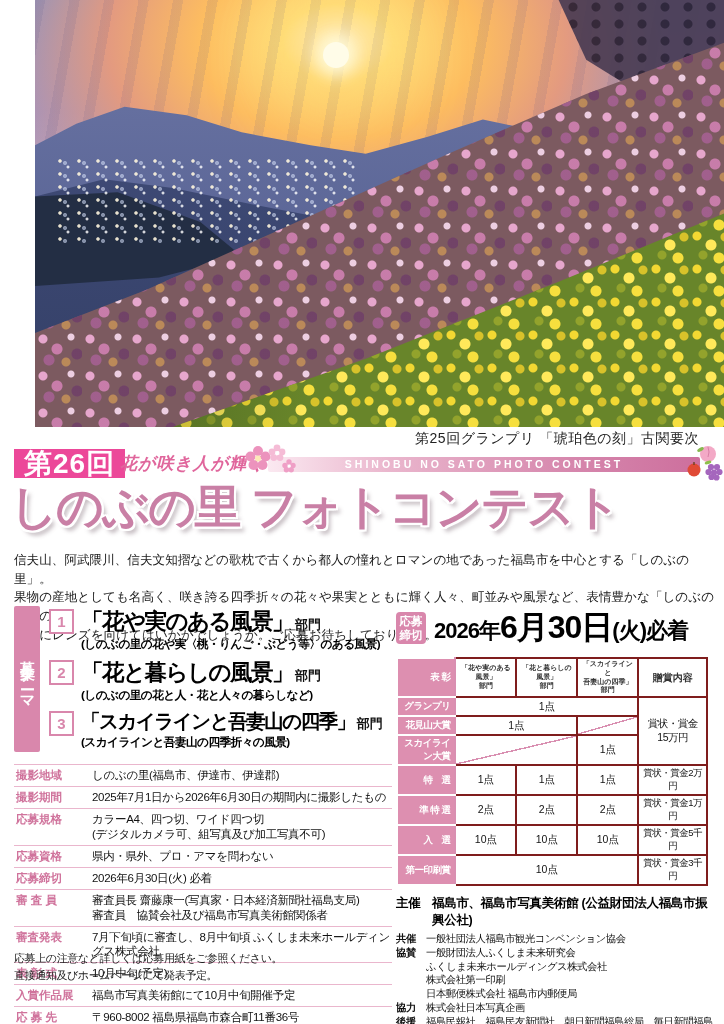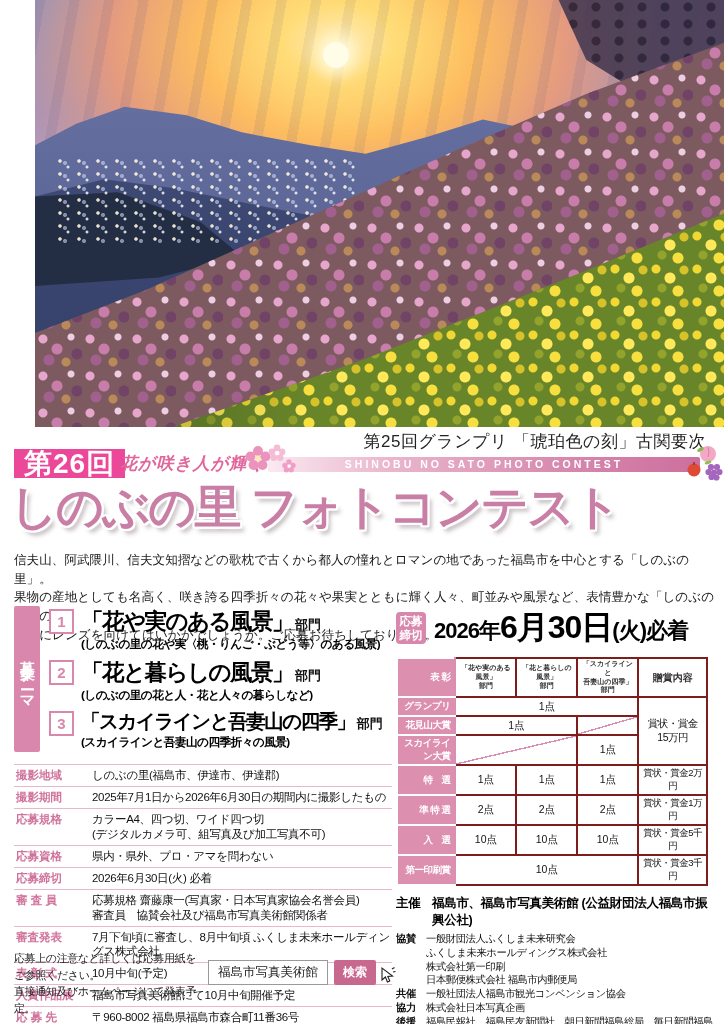--- a/index.html
+++ b/index.html
@@ -47,21 +47,21 @@
       radial-gradient(circle at 20px 14px, #ffe95a 0 5px, rgba(0,0,0,0) 6px),
       radial-gradient(circle at 34px 6px, #d8c22a 0 4px, rgba(0,0,0,0) 5px),
       radial-gradient(circle at 12px 24px, #93a32c 0 4px, rgba(0,0,0,0) 5px),
       radial-gradient(circle at 28px 27px, #f6df3e 0 5px, rgba(0,0,0,0) 6px);
     background-size:41px 33px;
     clip-path:polygon(20% 100%,48% 84%,76% 66%,100% 50%,100% 100%);}
   .canola-shade{background:linear-gradient(100deg, rgba(30,50,20,.55), rgba(0,0,0,0) 45%);
     clip-path:polygon(20% 100%,48% 84%,76% 66%,100% 50%,100% 100%);}
 
   
-  .caption{position:absolute;top:430px;right:18px;font-size:17px;color:#222;letter-spacing:.5px;}
+  .caption{position:absolute;top:430px;right:25px;font-size:14px;color:#222;letter-spacing:.5px;}
   .edition{position:absolute;left:14px;top:449px;background:#ec4899;color:#fff;font-weight:bold;
            font-size:28px;line-height:29px;padding:0 10px;letter-spacing:1px;}
   .tagline{position:absolute;left:120px;top:452px;color:#e0669c;font-size:17px;font-weight:bold;font-style:italic;
            font-family:"Liberation Serif","DejaVu Serif",serif;letter-spacing:1px;}
   .ribbon{position:absolute;left:268px;top:457px;width:432px;height:15px;border-radius:2px;
           background:linear-gradient(90deg,#fbe9f1,#eab6cd 28%,#d687ad 70%,#cd6f9d);
           color:#fff;font-weight:bold;font-size:10.5px;letter-spacing:3px;text-align:center;line-height:15px;}
   .deco{position:absolute;}
   .big-title{position:absolute;left:10px;top:476px;width:706px;font-size:47px;font-weight:bold;color:#c97fa5;
     letter-spacing:-2px;white-space:nowrap;
@@ -249,21 +249,21 @@
       <div class="info-row">
         <div class="info-label">応募資格</div>
         <div class="info-value pre">県内・県外、プロ・アマを問わない</div>
       </div>
       <div class="info-row">
         <div class="info-label">応募締切</div>
         <div class="info-value pre">2026年6月30日(火) 必着</div>
       </div>
       <div class="info-row">
         <div class="info-label">審 査 員</div>
-        <div class="info-value pre">応募規格 齋藤康一(写真家・日本写真家協会名誉会員)
+        <div class="info-value pre">審査員長 齋藤康一(写真家・日本経済新聞社福島支局)
 審査員　協賛会社及び福島市写真美術館関係者</div>
       </div>
       <div class="info-row">
         <div class="info-label">審査発表</div>
         <div class="info-value pre">7月下旬頃に審査し、8月中旬頃 ふくしま未来ホールディングス株式会社</div>
       </div>
       <div class="info-row">
         <div class="info-label">表 彰 式</div>
         <div class="info-value pre">10月中旬(予定)</div>
       </div>
@@ -277,31 +277,20 @@
 福島市写真美術館「花の写真館」しのぶの里フォトコンテスト係
 Tel 024-563-4990　FAX 024-563-4992
 https://www.f-shinkoukousha.or.jp/hanano-shashinkan/</div>
       </div>
     </div>
   </div>
 
   <div class="bottom-note">
     <div class="note-text pre">応募上の注意など詳しくは応募用紙をご参照ください。
 直接通知及びホームページにて発表予定。</div>
-    <div class="search-group">
-      <span class="search-box">福島市写真美術館</span>
-      <span class="search-btn">検索</span>
-      <span class="cursor">
-        <svg width="18" height="18" viewBox="0 0 18 18">
-          <path d="M4 2 L4 14 L7.4 11 L9.4 16 L11.8 15 L9.8 10.4 L14.6 10 Z" fill="#fff" stroke="#222" stroke-width="1.1"></path>
-          <line x1="14" y1="3" x2="16.5" y2="1.5" stroke="#222" stroke-width="1.1"></line>
-          <line x1="15" y1="6" x2="17.5" y2="5.5" stroke="#222" stroke-width="1.1"></line>
-        </svg>
-      </span>
-    </div>
   </div>
 
   <div class="right-col">
     <div class="deadline-row">
       <div class="deadline-badge pre">応募
 締切</div>
       <div class="deadline-text">
         <span class="y">2026年</span><span class="d">6月30日</span><span class="s">(火)必着</span>
       </div>
     </div>
@@ -362,31 +351,31 @@
       </tr>
     </tbody>
       </table>
 
     <div class="orgs">
       <div class="host-line">
         <span class="olabel">主催</span>
         <span>福島市、福島市写真美術館 (公益財団法人福島市振興公社)</span>
       </div>
       <div class="org-row">
+        <span class="olabel">共催</span>
+        <span class="otext">一般社団法人福島市観光コンベンション協会</span>
+      </div>
+      <div class="org-row">
         <span class="olabel">協賛</span>
         <span class="otext pre">一般財団法人ふくしま未来研究会
 ふくしま未来ホールディングス株式会社
 株式会社第一印刷
 日本郵便株式会社 福島市内郵便局</span>
       </div>
       <div class="org-row">
-        <span class="olabel">共催</span>
-        <span class="otext">一般社団法人福島市観光コンベンション協会</span>
-      </div>
-      <div class="org-row">
         <span class="olabel">協力</span>
         <span class="otext">株式会社日本写真企画</span>
       </div>
       <div class="org-row">
         <span class="olabel">後援</span>
         <span class="otext">福島民報社、福島民友新聞社、朝日新聞福島総局、毎日新聞福島支局、読売新聞東京本社福島支局、日本経済新聞社福島支局、河北新報社、時事通信社福島支局、共同通信社福島支局、福島テレビ、テレビユー福島、福島中央テレビ、福島放送、ラジオ福島、ふくしまFM、福島コミュニティ放送FMポコ、CJ Monmo</span>
       </div>
     </div>
 
   </div>

